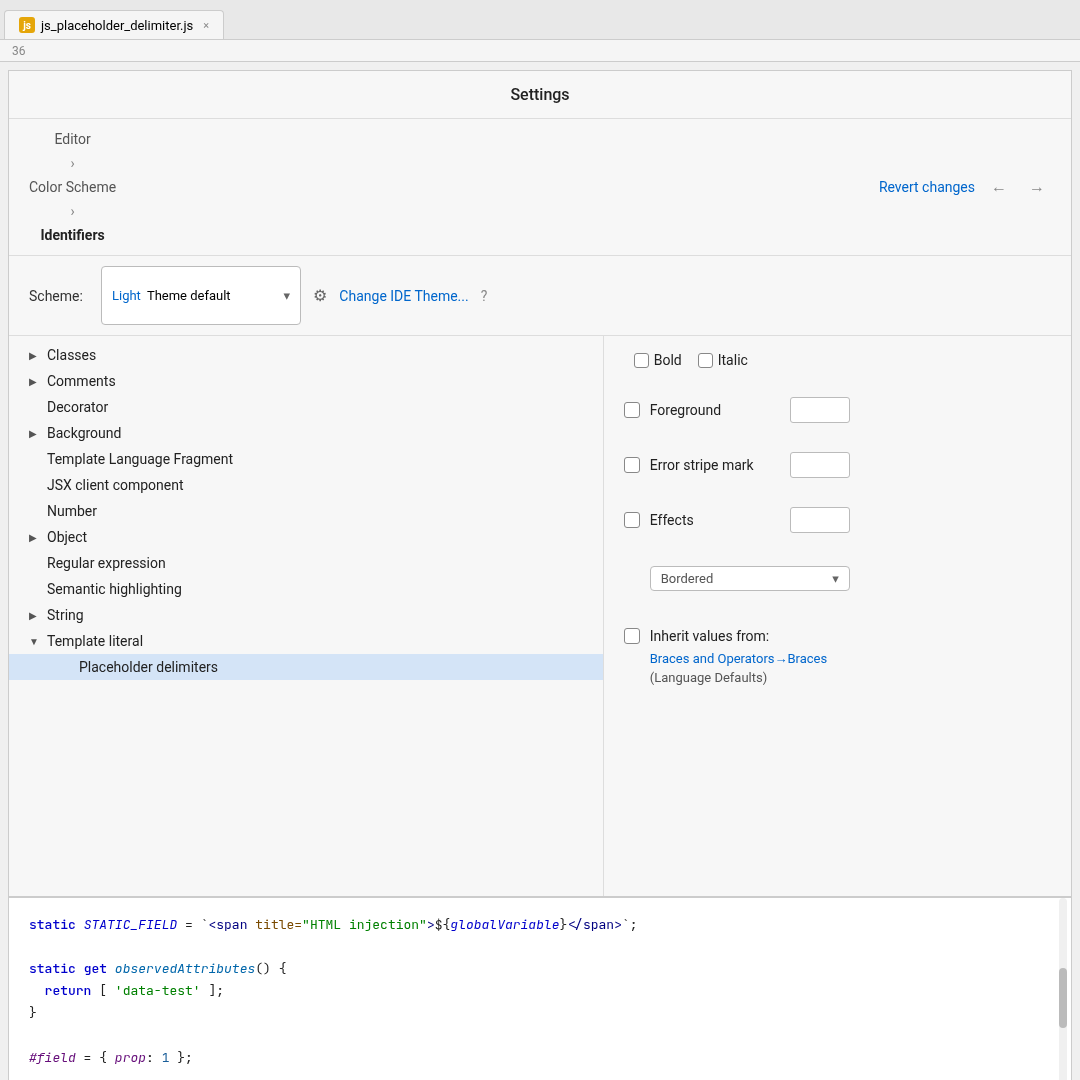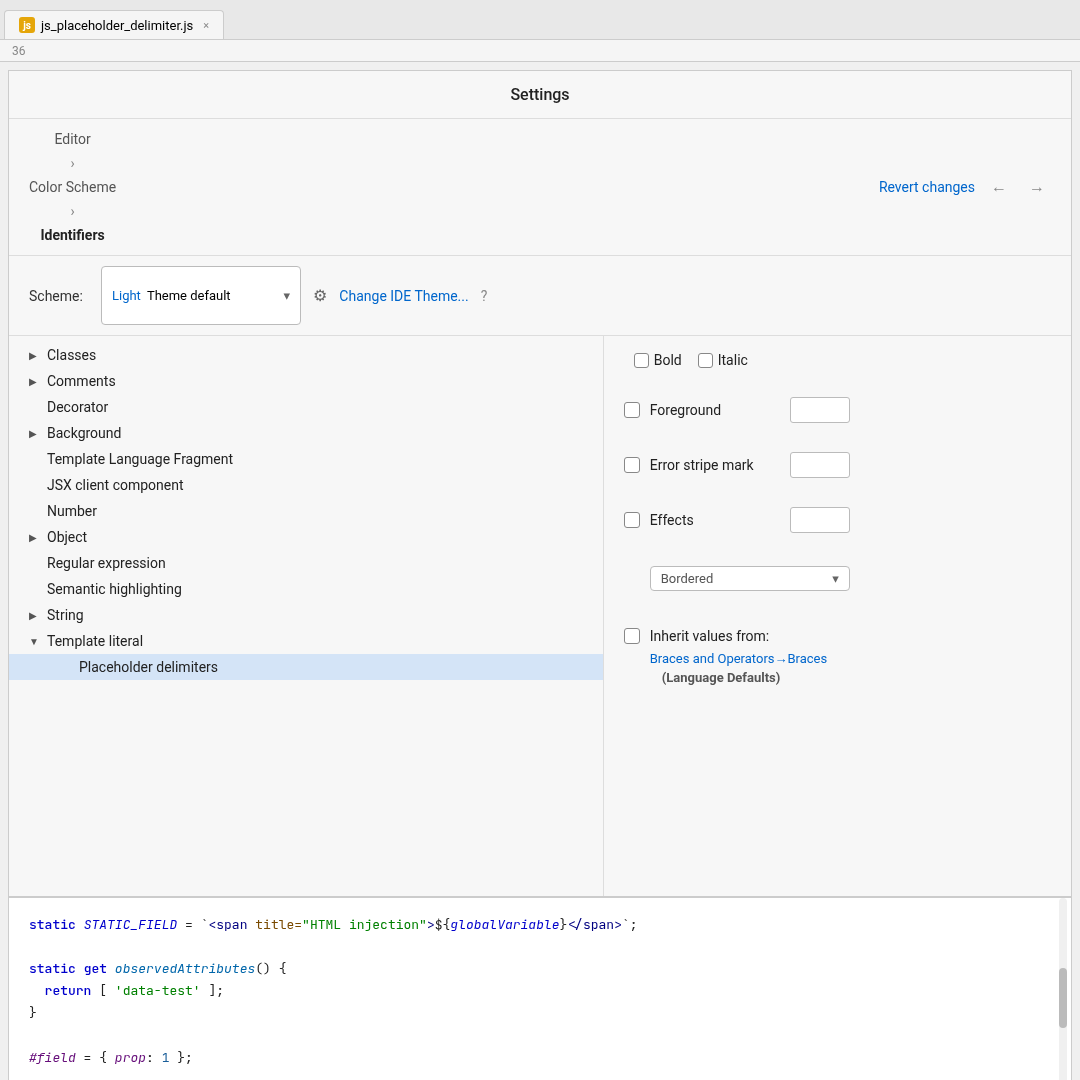--- a/index.html
+++ b/index.html
@@ -326,22 +326,21 @@
       margin-top: 4px;
     }
     .inherit-link {
       color: #0066cc;
       font-size: 13px;
       cursor: pointer;
     }
     .inherit-sub {
       font-size: 13px;
       color: #555;
-      margin-left: 12px;
-      font-weight: bold;
+      margin-left: 0;
     }
 
     
     .code-preview {
       background: #ffffff;
       border-top: 1px solid #ccc;
       font-family: 'JetBrains Mono', 'Courier New', monospace;
       font-size: 13px;
       padding: 16px 20px;
       min-height: 240px;

